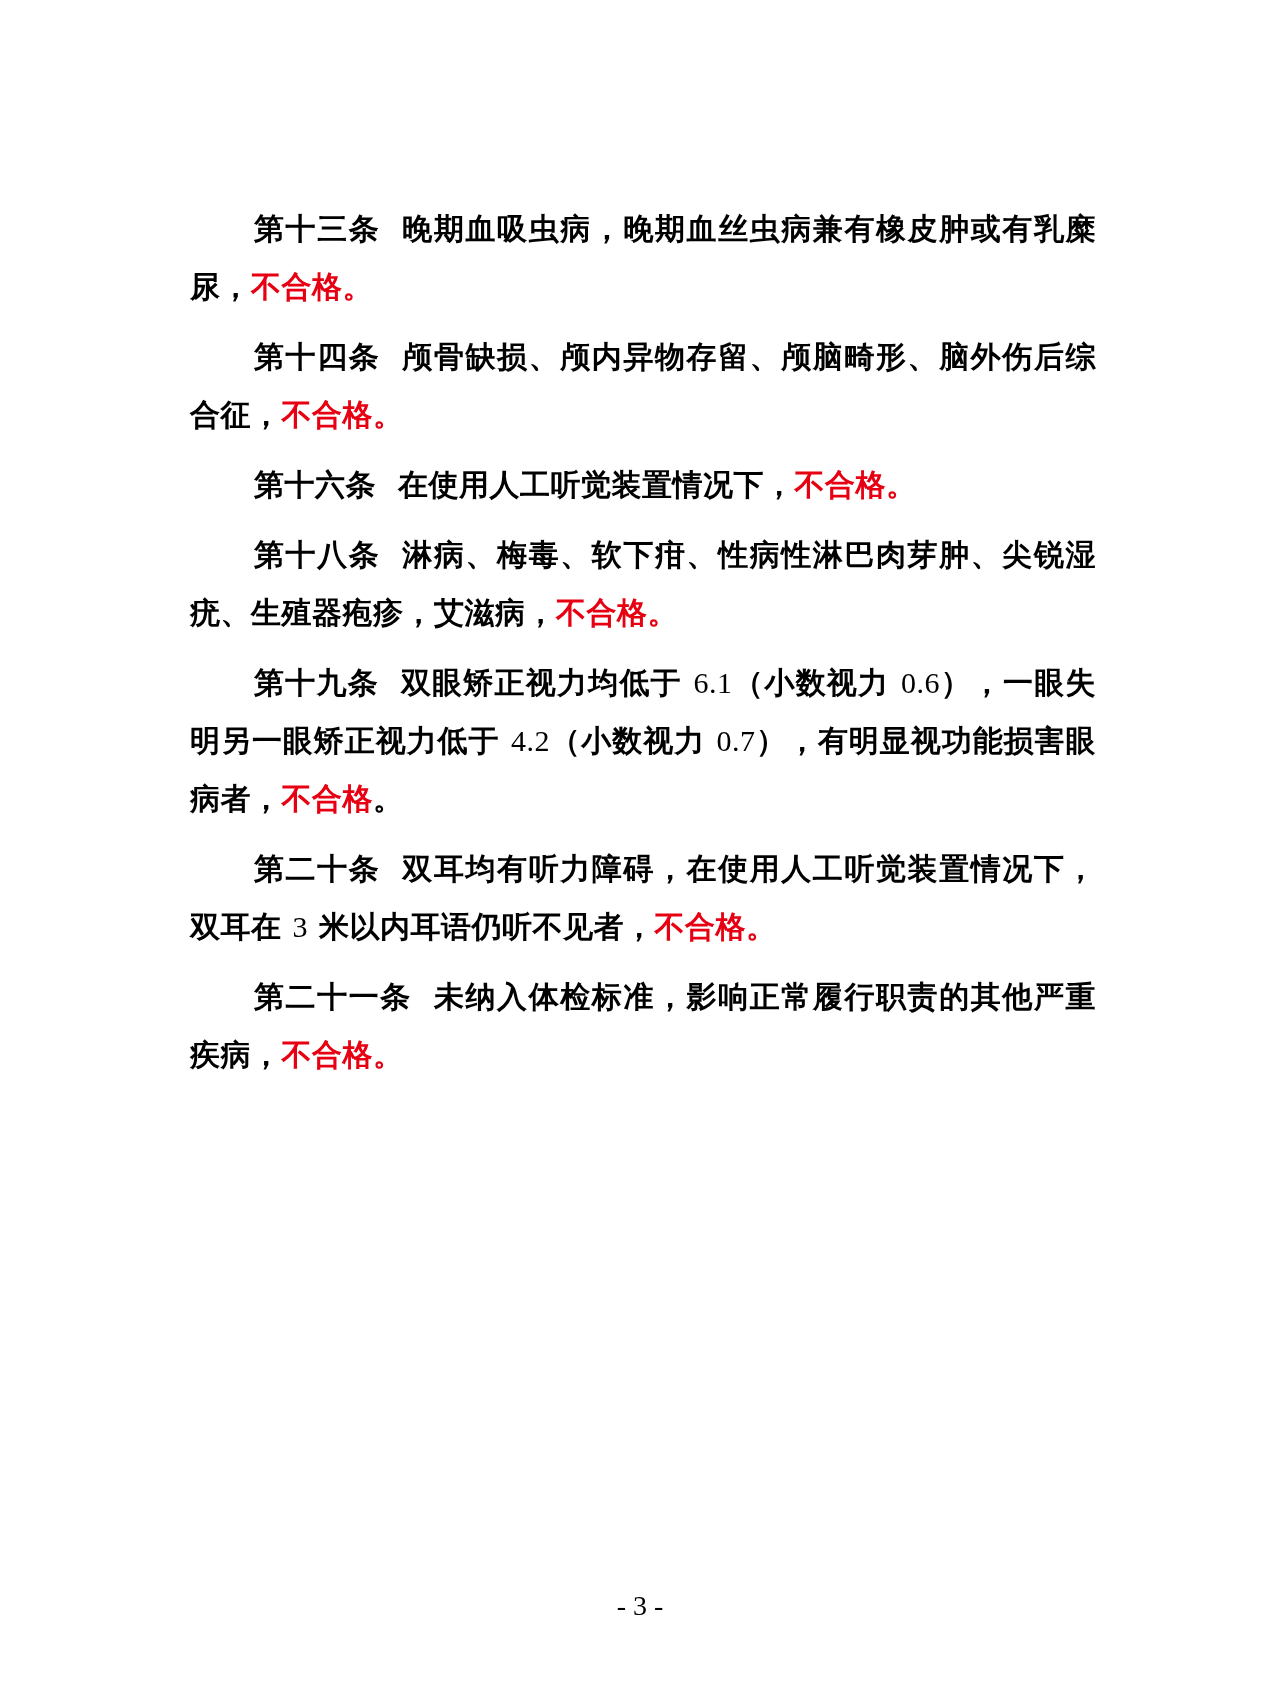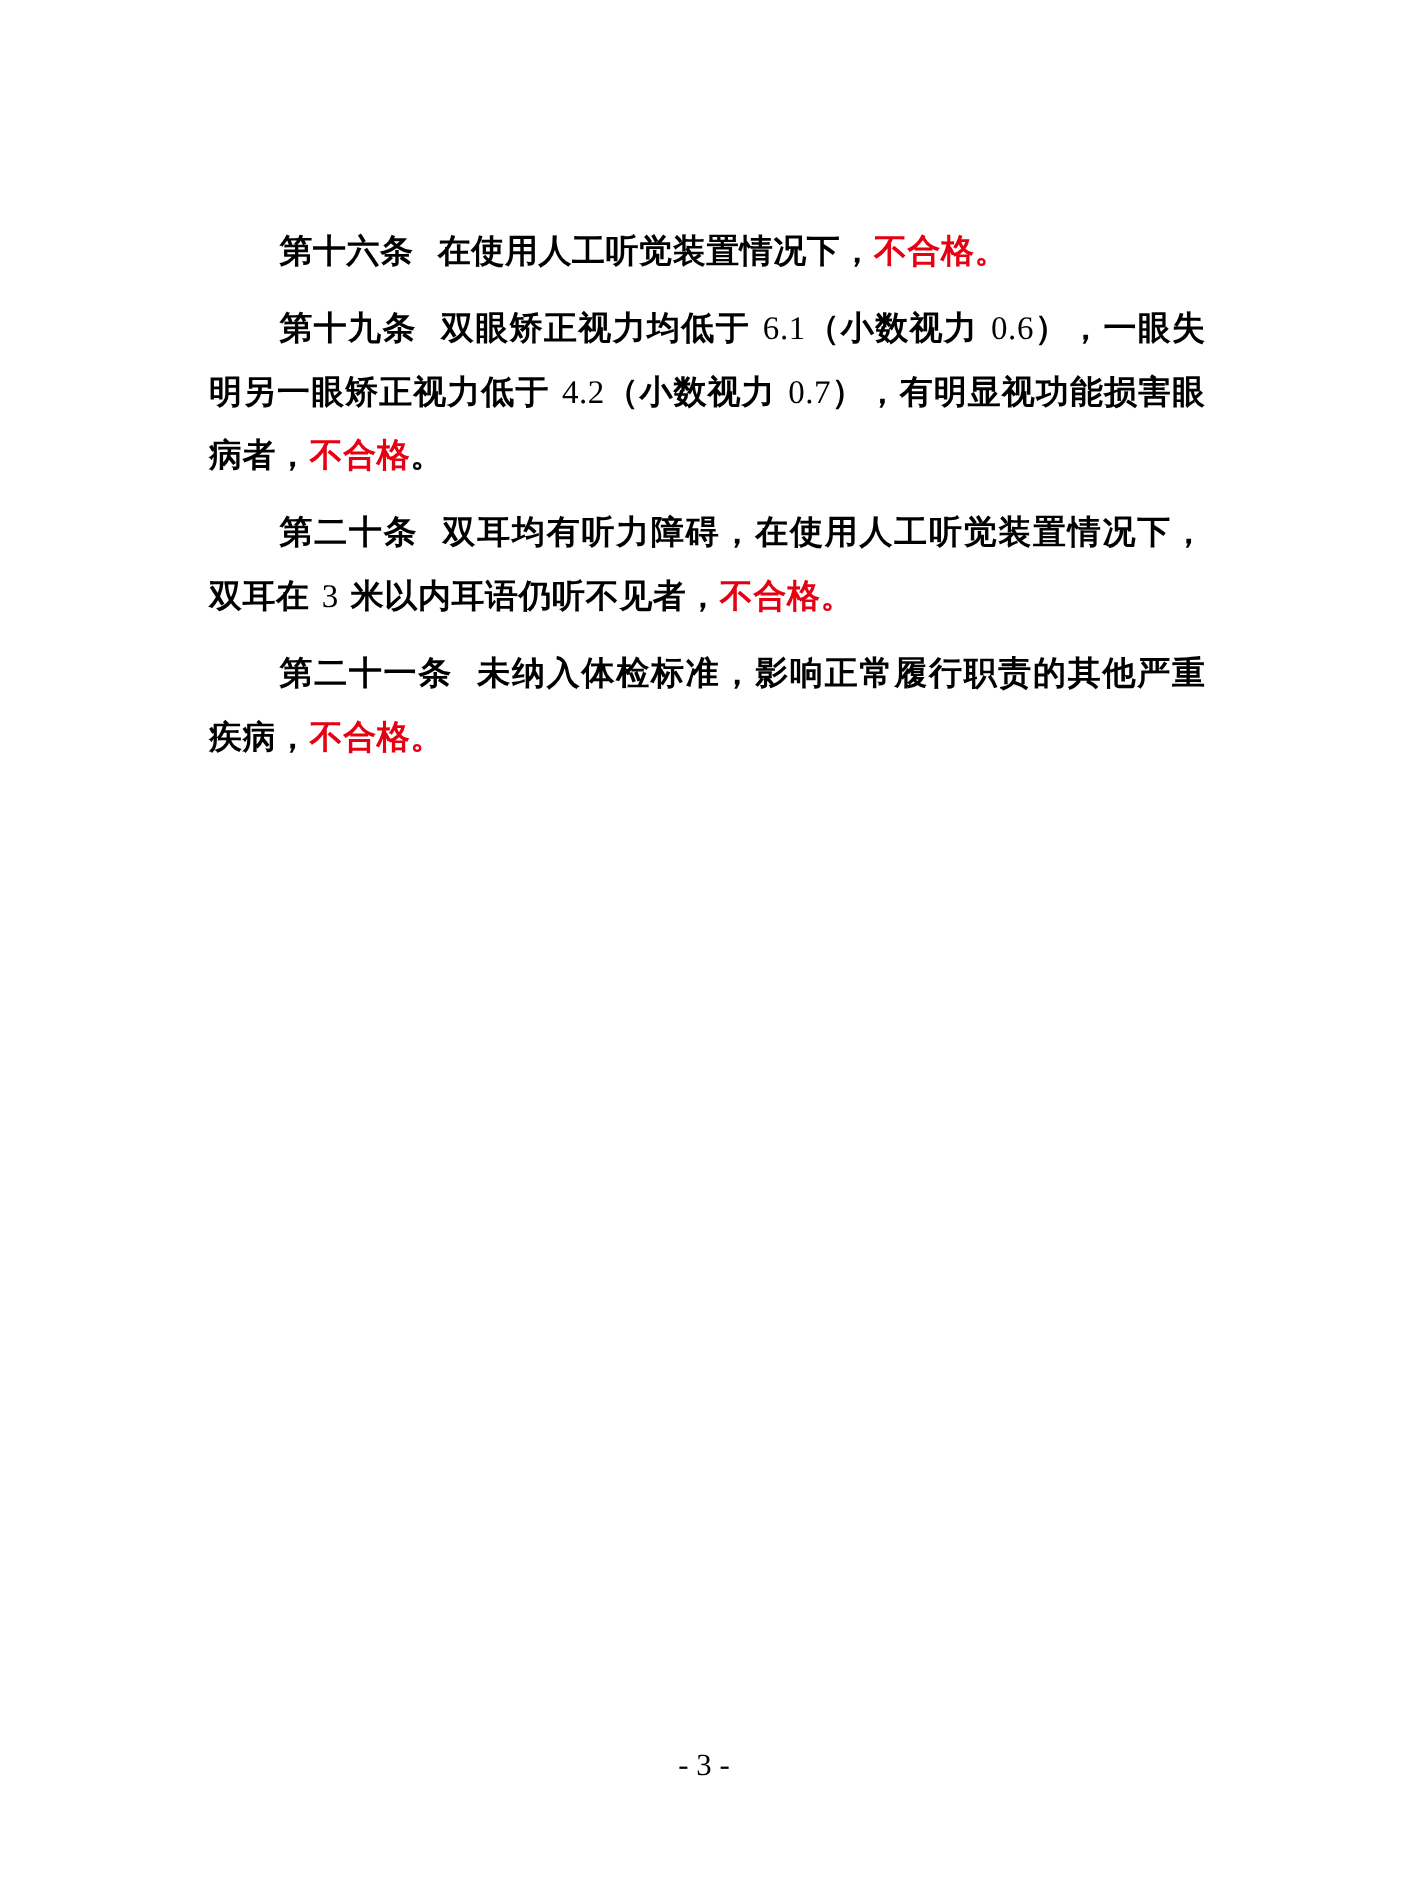--- a/index.html
+++ b/index.html
@@ -49,28 +49,37 @@
       font-family: "Liberation Serif", serif;
       font-size: 28px;
       color: #000;
     }
   </style>
 </head>
 <body>
 
 <div class="page">
 
+  <p class="article">
+    <span class="article-no">第十三条</span><span>晚期血吸虫病，晚期血丝虫病兼有橡皮肿或有乳糜尿，</span><span class="verdict">不合格。</span>
+  </p>
 
+  <p class="article">
+    <span class="article-no">第十四条</span><span>颅骨缺损、颅内异物存留、颅脑畸形、脑外伤后综合征，</span><span class="verdict">不合格。</span>
+  </p>
 
 
 
   <p class="article">
     <span class="article-no">第十六条</span><span>在使用人工听觉装置情况下，</span><span class="verdict">不合格。</span>
   </p>
 
+  <p class="article">
+    <span class="article-no">第十八条</span><span>淋病、梅毒、软下疳、性病性淋巴肉芽肿、尖锐湿疣、生殖器疱疹，艾滋病，</span><span class="verdict">不合格。</span>
+  </p>
 
   <p class="article">
     <span class="article-no">第十九条</span><span><span>双眼矫正视力均低于 </span><span class="num">6.1</span><span>（小数视力 </span><span class="num">0.6</span><span>），一眼失明另一眼矫正视力低于 </span><span class="num">4.2</span><span>（小数视力 </span><span class="num">0.7</span><span>），有明显视功能损害眼病者，</span></span><span class="verdict">不合格</span><span>。</span>
   </p>
 
   <p class="article">
     <span class="article-no">第二十条</span><span><span>双耳均有听力障碍，在使用人工听觉装置情况下，双耳在 </span><span class="num">3</span><span> 米以内耳语仍听不见者，</span></span><span class="verdict">不合格。</span>
   </p>
 
   <p class="article">

